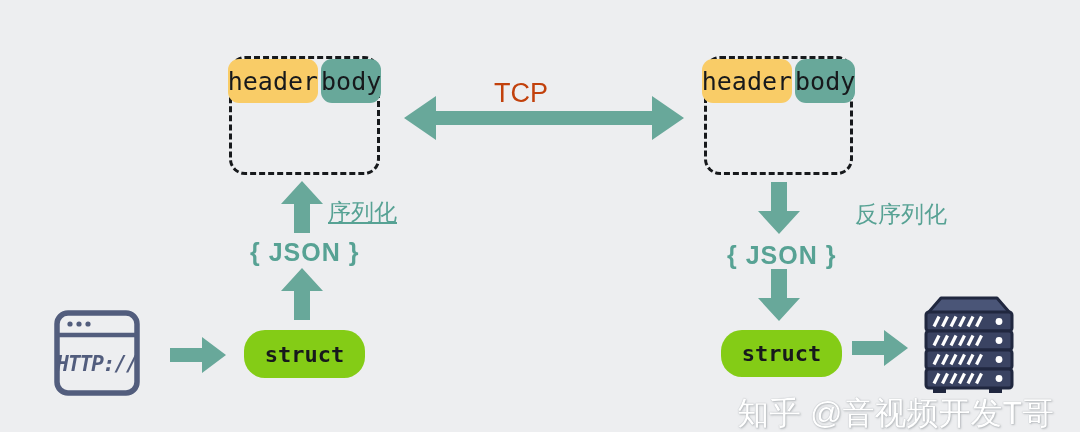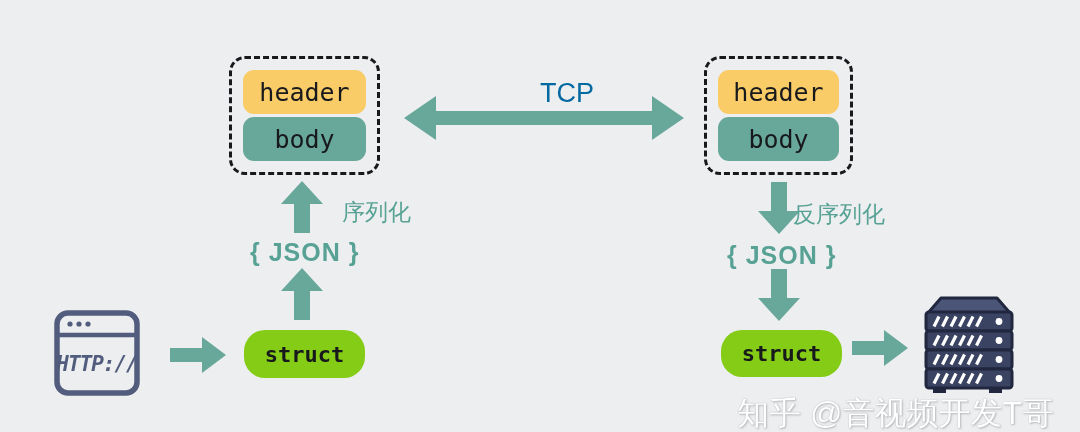--- a/index.html
+++ b/index.html
@@ -9,21 +9,21 @@
     font-family:"Liberation Sans", sans-serif;
   }
   .stage{position:relative;width:1080px;height:432px;background:#EDEEF0;}
   .abs{position:absolute;}
 
   
   .packet{
     border:3px dashed #17191C;
     border-radius:16px;
     box-sizing:border-box;
-    display:flex;flex-direction:column;
+    display:flex;
     justify-content:center;
     gap:3px;
     padding:0 11px;
   }
   .chip{
     height:44px;border-radius:11px;
     display:flex;align-items:center;justify-content:center;
     font-family:"DejaVu Sans Mono","Liberation Mono",monospace;
     font-size:25px;color:#17191C;
   }
@@ -39,21 +39,21 @@
 
   .teal-text{color:#57A294;}
   .json-label{
     font-size:25px;font-weight:bold;letter-spacing:1px;
     text-align:right;white-space:nowrap;
   }
   .process-label{
     font-size:23px;white-space:nowrap;
   }
   .tcp-label{
-    font-size:27px;color:#0369a1;text-align:right;white-space:nowrap;
+    font-size:27px;color:#c2410c;text-align:left;white-space:nowrap;
   }
 
   .arrow-fill{fill:#68A89A;}
 
   .watermark{
     font-size:32px;color:#FFFFFF;white-space:nowrap;
     text-shadow:0 0 1px #9aa0a6, 1px 1px 2px rgba(140,145,150,0.55);
     z-index:50;
   }
 </style>
@@ -82,21 +82,21 @@
   <svg class="abs" style="left:281px;top:268px;" width="42" height="52" viewBox="0 0 42 52">
     <polygon class="arrow-fill" points="21,0 42,23 29,23 29,52 13,52 13,23 0,23"></polygon>
   </svg>
 
   <div class="abs json-label teal-text" style="left:250px;top:238px;width:105px;">{ JSON }</div>
 
   <svg class="abs" style="left:281px;top:181px;" width="42" height="52" viewBox="0 0 42 52">
     <polygon class="arrow-fill" points="21,0 42,23 29,23 29,52 13,52 13,23 0,23"></polygon>
   </svg>
 
-  <div class="abs process-label teal-text" style="left:342px;top:197px;">序列化</div>
+  <div class="abs process-label teal-text" style="left:328px;top:197px;text-decoration:underline;">序列化</div>
 
   <div class="abs packet" style="left:229px;top:56px;width:151px;height:119px;">
     <div class="chip header">
       <span>header</span>
     </div>
     <div class="chip body">
       <span>body</span>
     </div>
   </div>
 
@@ -112,21 +112,21 @@
     </div>
     <div class="chip body">
       <span>body</span>
     </div>
   </div>
 
   <svg class="abs" style="left:758px;top:182px;" width="42" height="52" viewBox="0 0 42 52">
     <polygon class="arrow-fill" points="13,0 29,0 29,29 42,29 21,52 0,29 13,29"></polygon>
   </svg>
 
-  <div class="abs process-label teal-text" style="left:793px;top:199px;">反序列化</div>
+  <div class="abs process-label teal-text" style="left:855px;top:199px;">反序列化</div>
 
   <div class="abs json-label teal-text" style="left:727px;top:241px;width:105px;">{ JSON }</div>
 
   <svg class="abs" style="left:758px;top:269px;" width="42" height="52" viewBox="0 0 42 52">
     <polygon class="arrow-fill" points="13,0 29,0 29,29 42,29 21,52 0,29 13,29"></polygon>
   </svg>
 
   <div class="abs struct-box" style="left:721px;top:330px;width:121px;height:47px;">
     <span>struct</span>
   </div>

